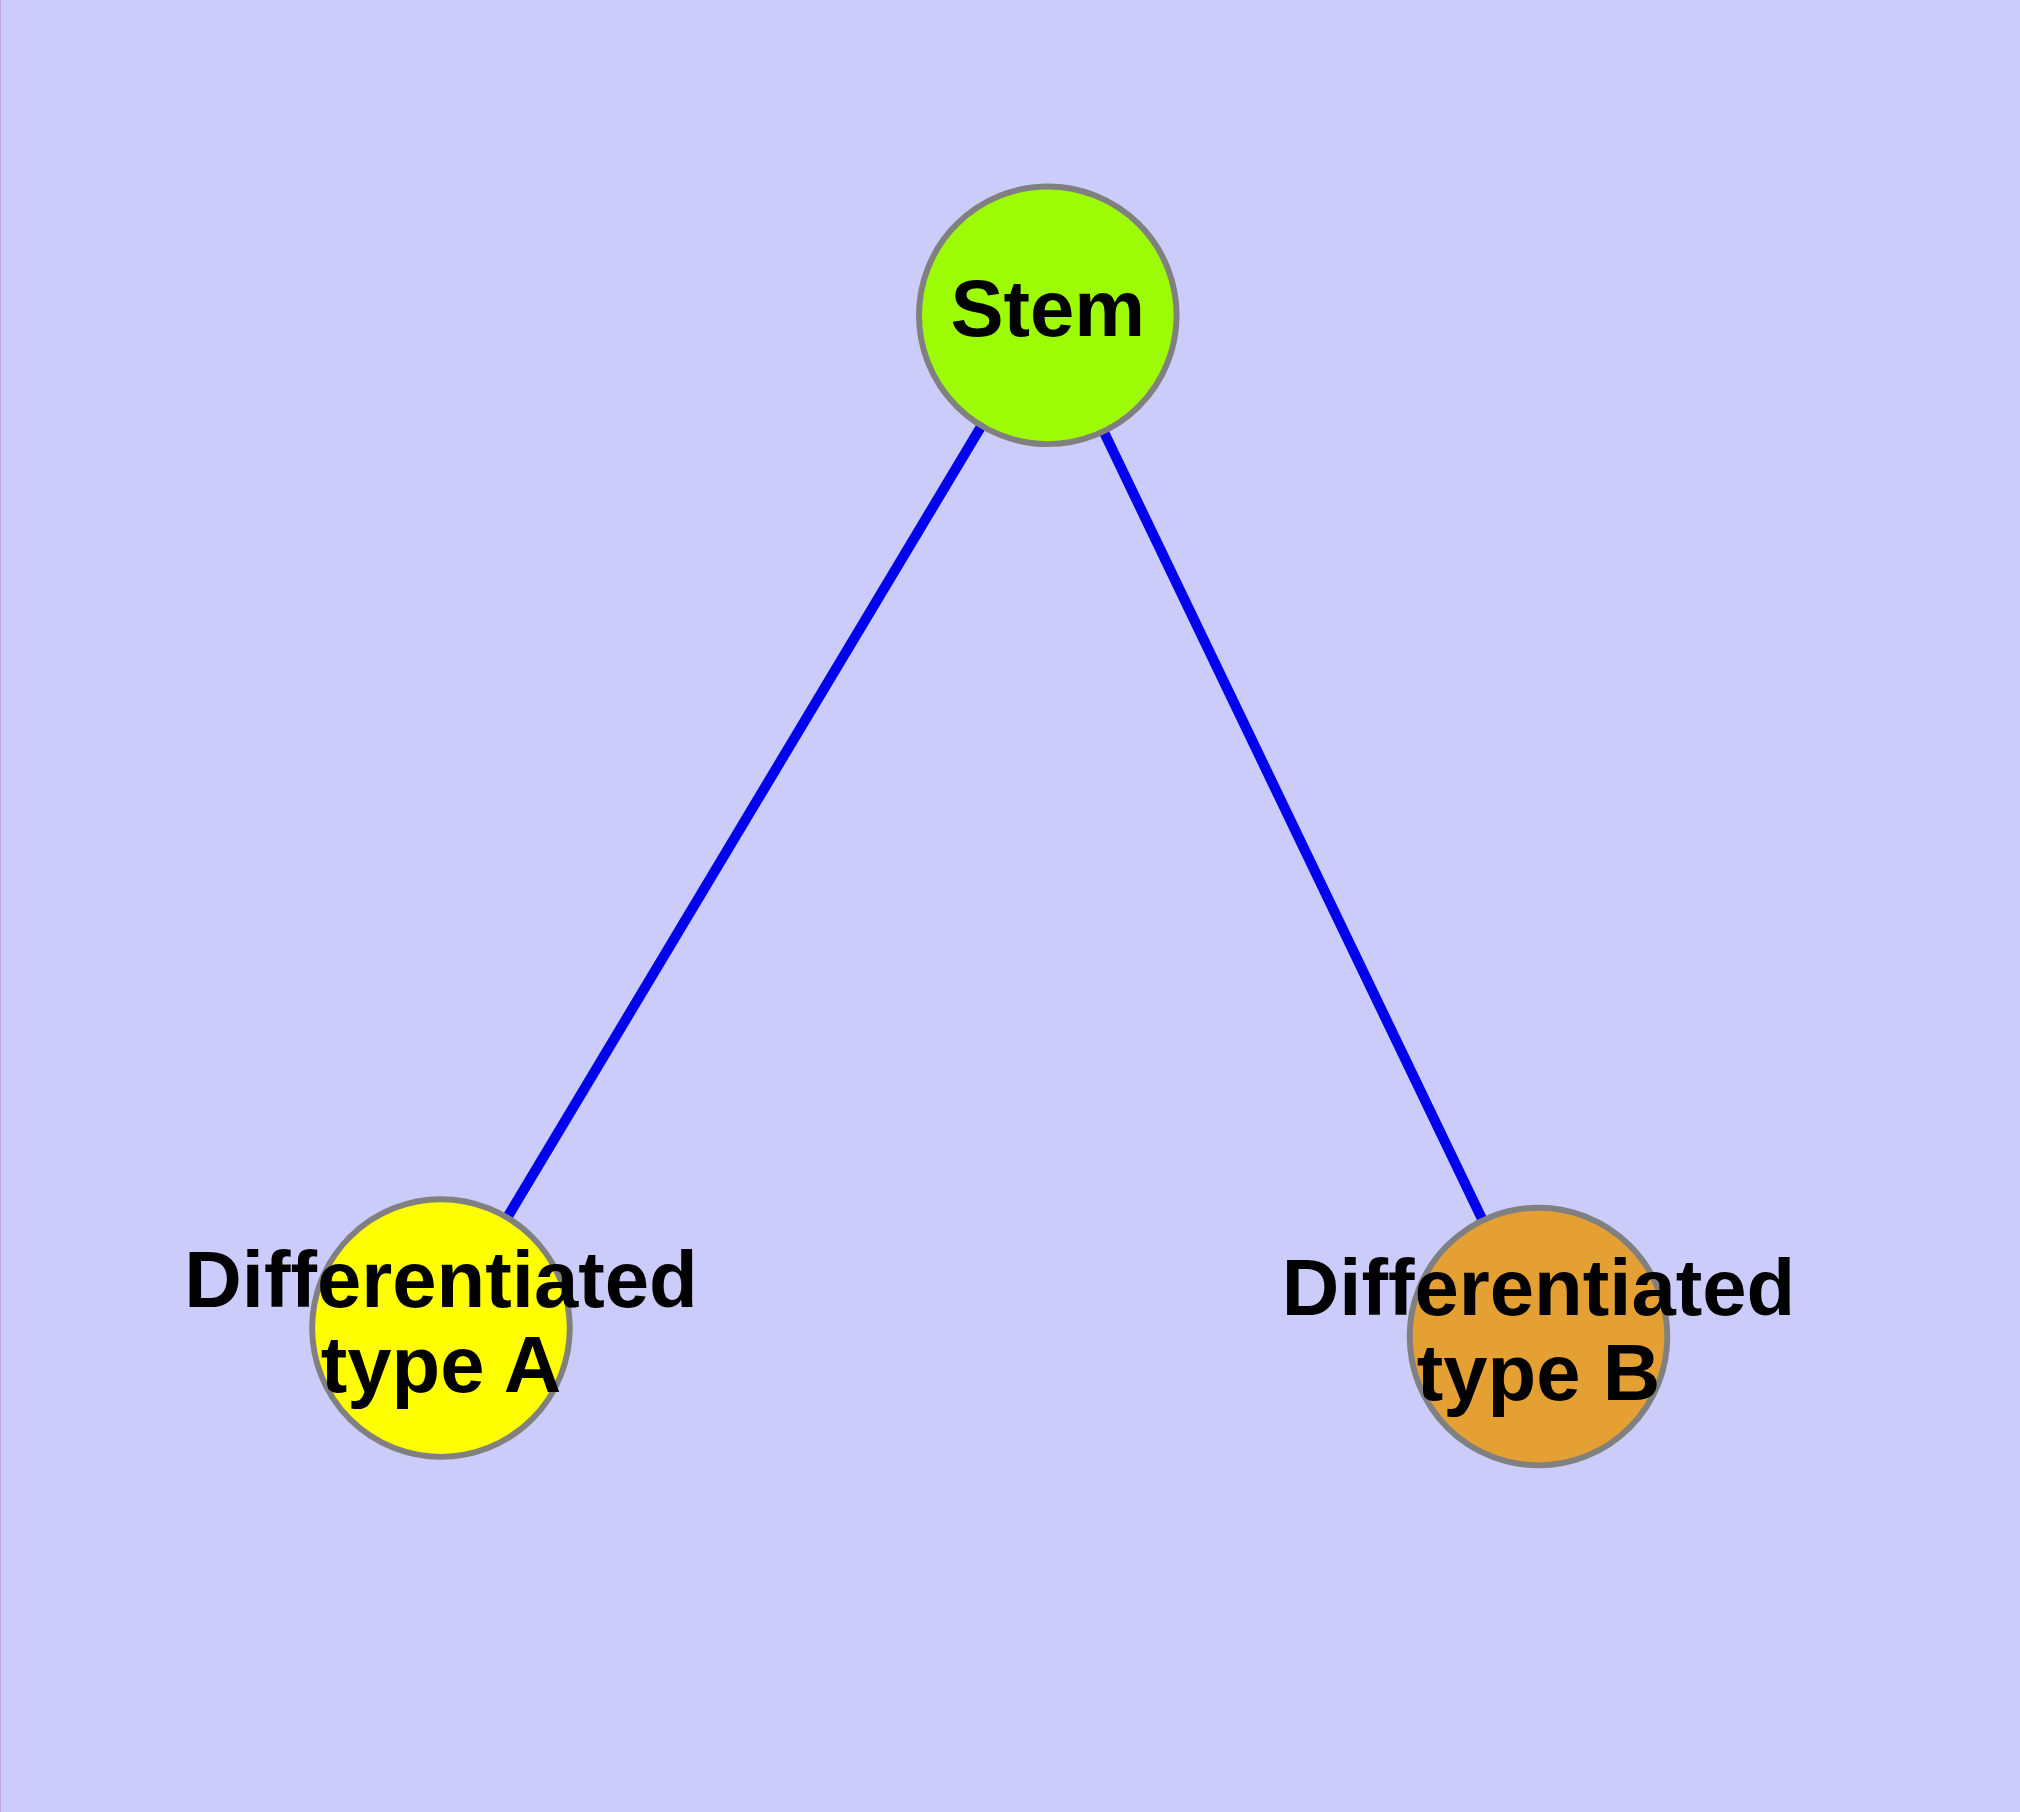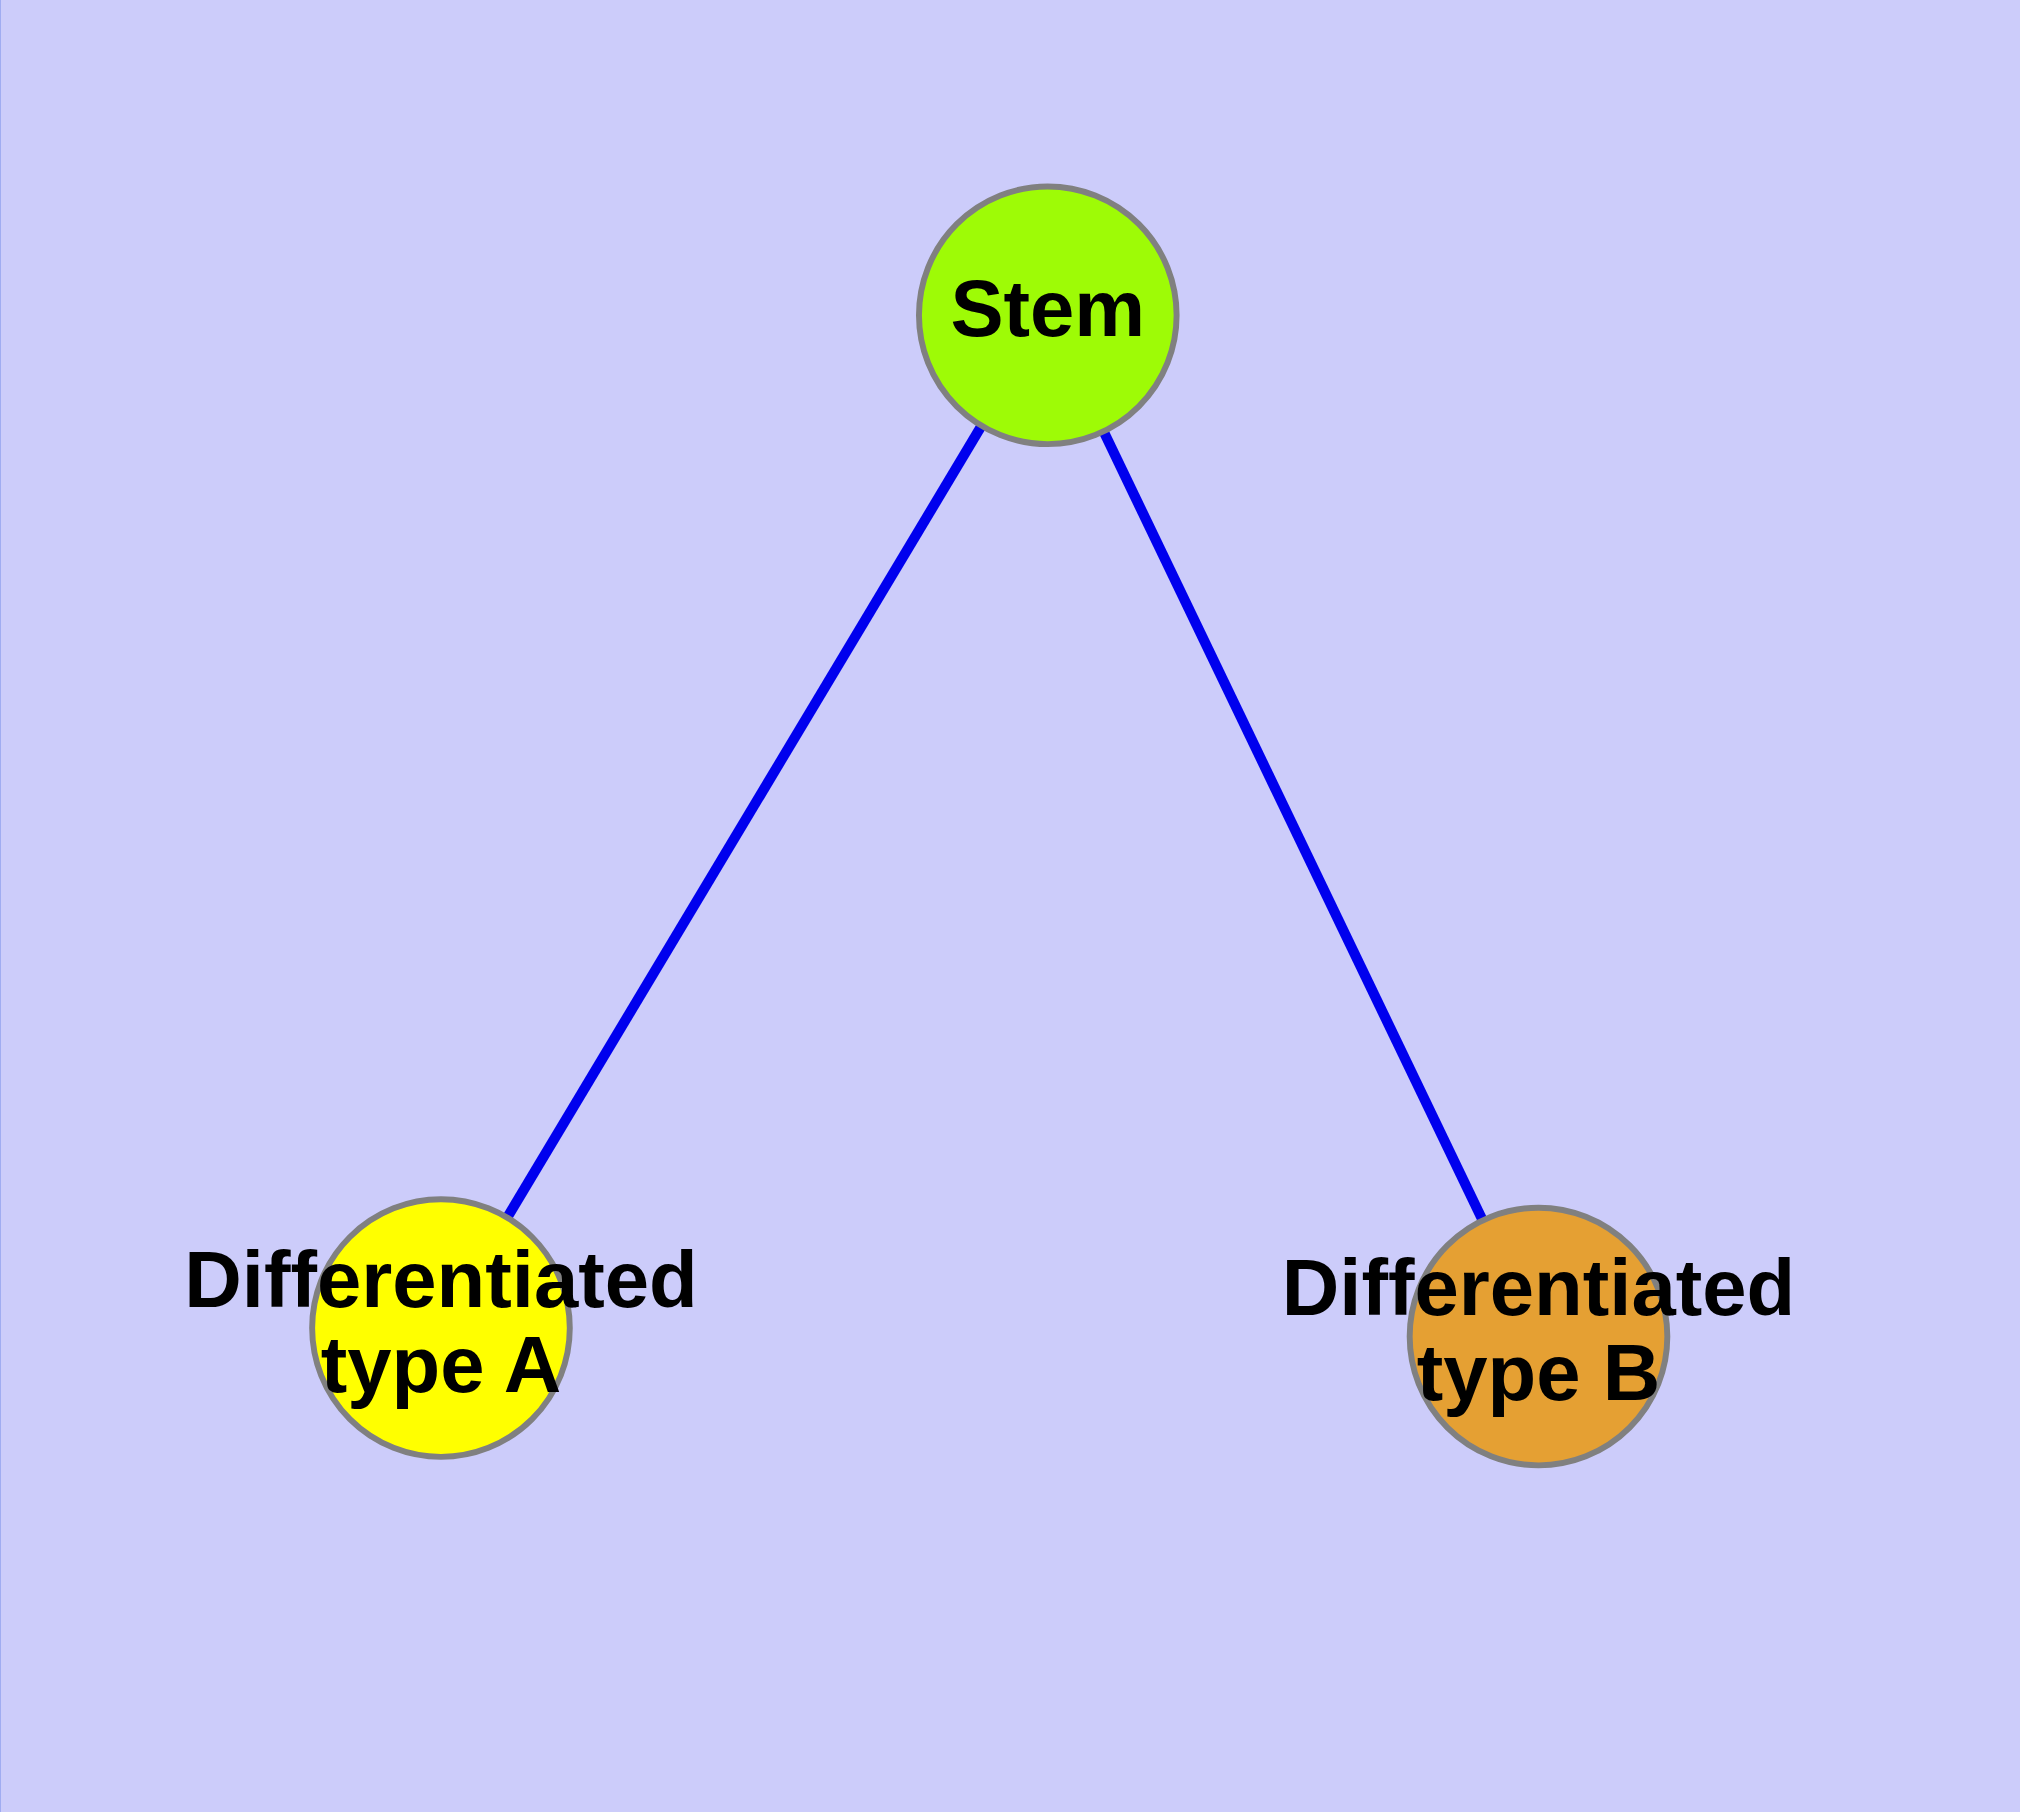--- a/index.html
+++ b/index.html
@@ -6,21 +6,21 @@
   html, body {
     margin: 0;
     padding: 0;
     background: #ccccfa;
   }
   #stage {
     position: relative;
     width: 2021px;
     height: 1812px;
     overflow: hidden;
-    background: #1d4ed8;
+    background: #a21caf;
     font-family: "Liberation Sans", sans-serif;
   }
   #graph-svg {
     position: absolute;
     top: 0;
     left: 0;
     width: 2021px;
     height: 1812px;
     display: block;
   }

